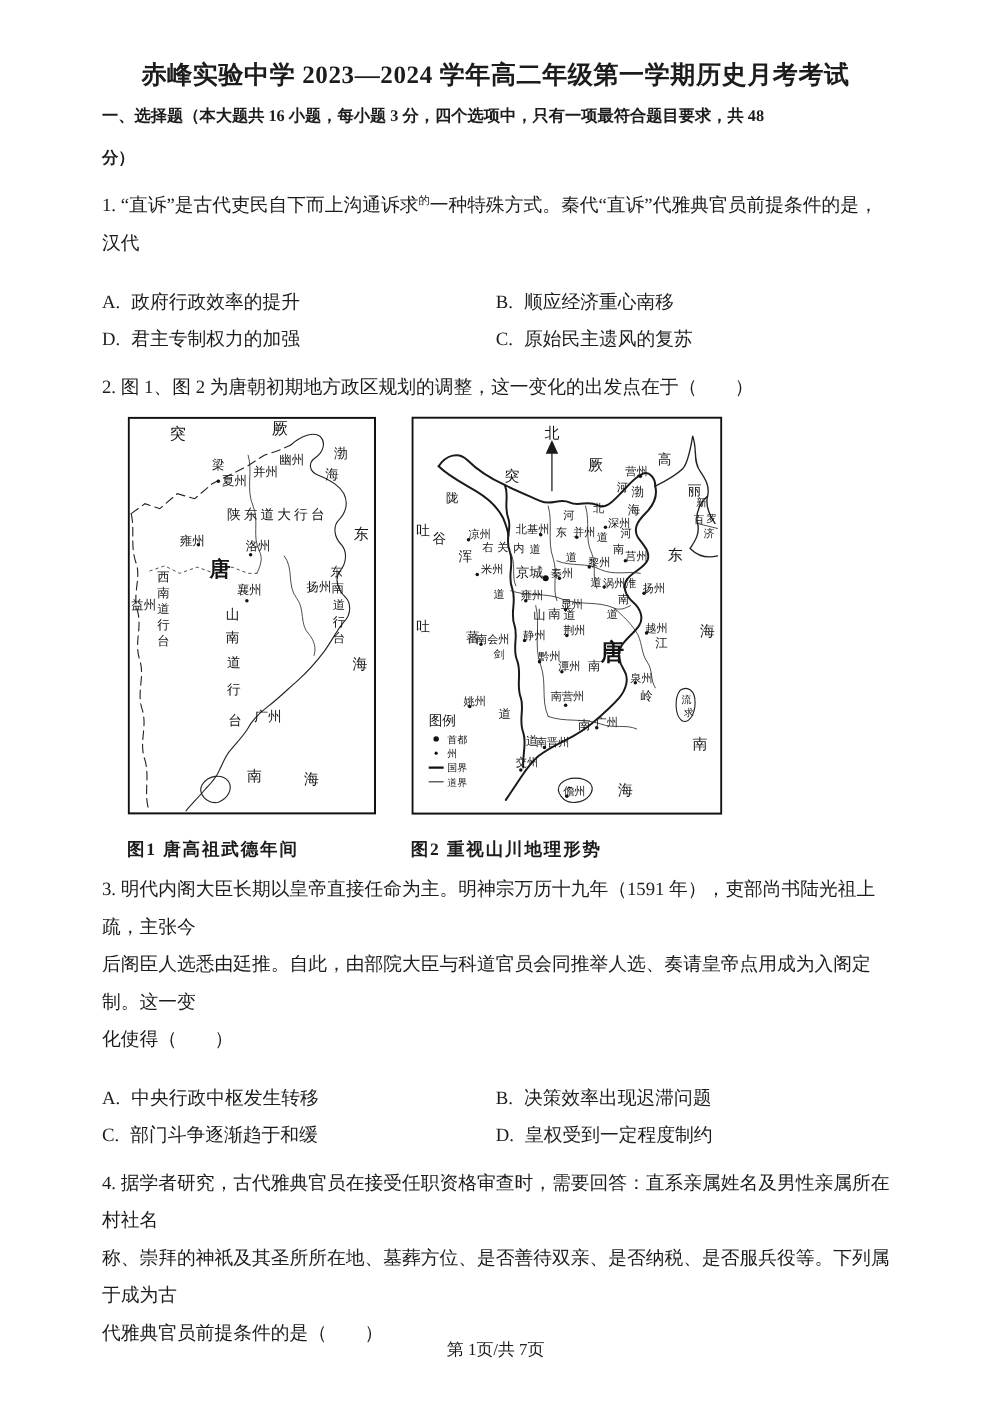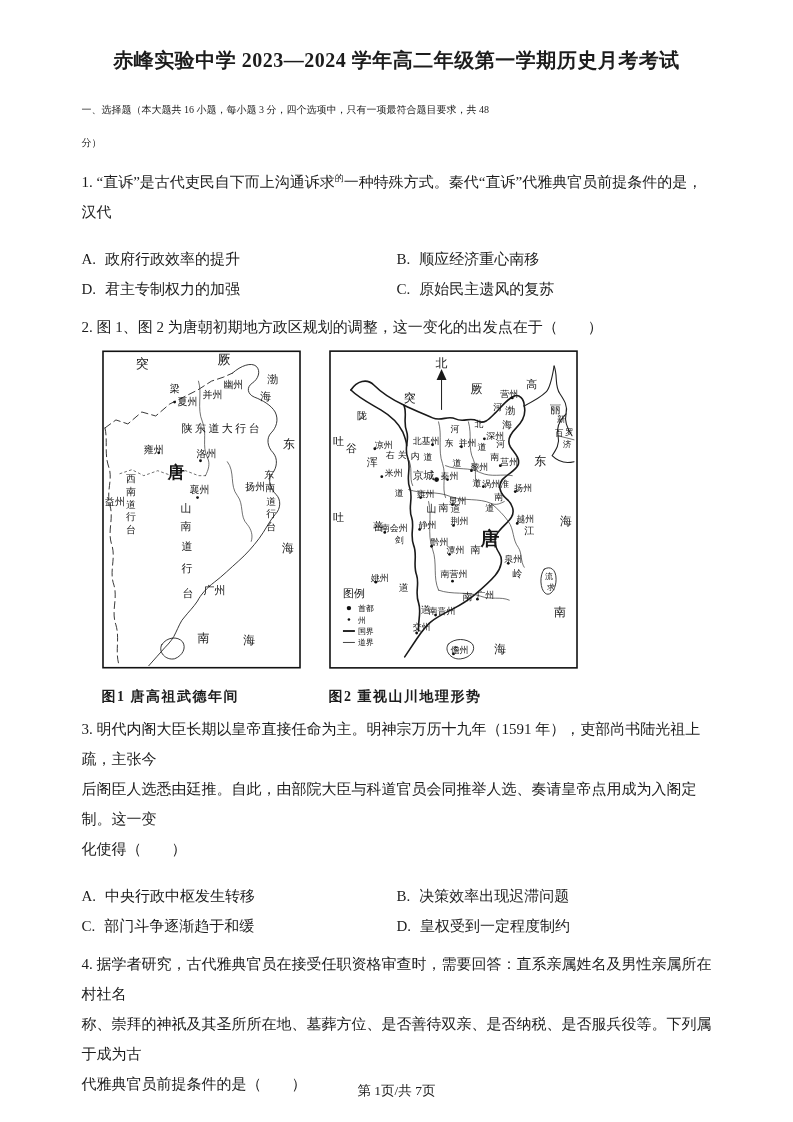--- a/index.html
+++ b/index.html
@@ -1,40 +1,40 @@
 <!DOCTYPE html>
 <html><head>
 <meta charset="utf-8">
 <style>
   html,body{margin:0;padding:0;background:#ffffff;}
   body{font-family:"Liberation Serif","DejaVu Serif",serif;color:#1c1c1c;}
   .page{position:relative;width:756px;height:1122px;margin:0 auto;background:#fff;
         padding:44px 63px 0 63px;box-sizing:border-box;overflow:hidden;}
   .title{font-size:20px;font-weight:bold;text-align:center;line-height:32px;margin:0;letter-spacing:.5px;}
-  .section-head{font-size:10px;font-weight:normal;line-height:33px;margin-top:17px;}
+  .section-head{font-size:13px;font-weight:bold;line-height:33px;margin-top:0;}
   .q{margin-top:8px;}
   .qline{font-size:15px;line-height:30px;margin:0;}
   .qline sup{font-size:9px;line-height:0;}
   .opts{margin-top:18px;}
   .optrow{display:flex;font-size:15px;line-height:29.5px;}
   .opt{width:50%;}
   .ok{margin-right:9px;}
   .maps-row{display:flex;gap:28px;margin:8px 0 2px 20px;}
   .map-fig{margin:0;}
   .map-fig svg{display:block;}
   .map-caption{font-size:14px;font-weight:bold;text-align:left;letter-spacing:1.5px;margin-top:19px;}
   svg text{fill:#141414;font-family:"Liberation Serif","DejaVu Serif",serif;}
   svg .coast{fill:none;stroke:#222;stroke-width:.9;stroke-linecap:round;}
   svg .thick{fill:none;stroke:#1a1a1a;stroke-width:1.6;stroke-linecap:round;}
   svg .mid{fill:none;stroke:#222;stroke-width:1.1;stroke-linecap:round;}
   svg .thin{fill:none;stroke:#333;stroke-width:.7;stroke-linecap:round;}
   svg .dash{stroke-dasharray:7 4;}
   svg .dots2{stroke-dasharray:2 3;}
   svg .frame{fill:none;stroke:#111;stroke-width:1.6;}
-  .footer{position:absolute;left:50%;transform:translateX(-50%);bottom:22px;font-size:13.5px;}
+  .footer{position:absolute;left:50%;transform:translateX(-50%);bottom:33px;font-size:13.5px;}
 </style>
 </head>
 <body>
 
 <div class="page">
 
   <h1 class="title">赤峰实验中学 2023—2024 学年高二年级第一学期历史月考考试</h1>
 
   <div class="section-head">
     <div>一、选择题（本大题共 16 小题，每小题 3 分，四个选项中，只有一项最符合题目要求，共 48</div>

